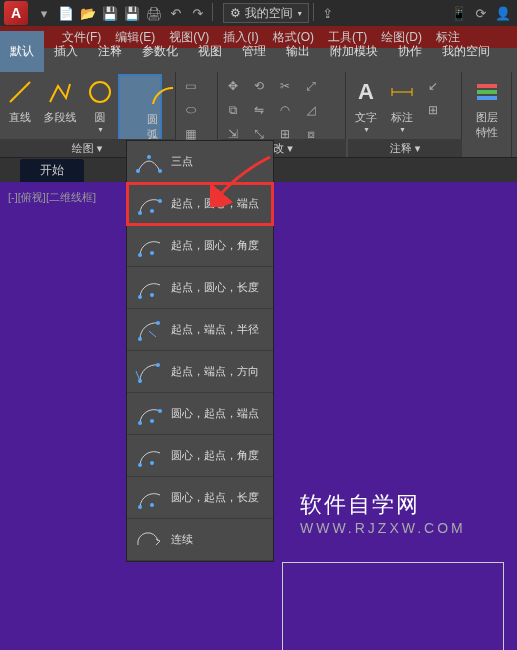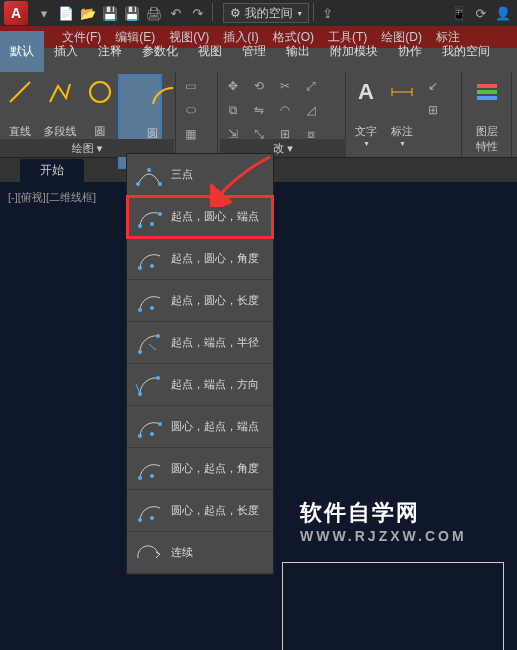--- a/index.html
+++ b/index.html
@@ -92,21 +92,21 @@
       width: 36px;
       text-align: center;
       padding: 2px;
       cursor: pointer;
     }
     .big-tool-icon {
       width: 32px; height: 32px;
       margin: 0 auto;
       display: flex; align-items: center; justify-content: center;
     }
-    .big-tool-label { font-size: 11px; margin-top: 16px; text-align: center; }
+    .big-tool-label { font-size: 11px; margin-top: 2px; text-align: center; }
     .small-tool {
       width: 26px; height: 24px;
       display: flex; align-items: center; justify-content: center;
       cursor: pointer;
       color: #aaa;
     }
     .arc-tool-highlight {
       border: 2px solid #3a7abd;
       background: #5a7a9a;
       padding-left: 27px;
@@ -139,33 +139,33 @@
     .doc-tab-add {
       width: 18px; height: 18px;
       background: #555;
       border-radius: 3px;
       display: flex; align-items: center; justify-content: center;
       cursor: pointer;
       margin-left: 100px;
     }
     .viewport {
       position: relative;
-      background: #0f172a;
+      background: #4c1d95;
       height: 468px;
     }
     .viewport-label {
       position: absolute;
       top: 8px; left: 8px;
       color: #999;
       font-size: 11px;
     }
     .arc-dropdown {
       position: absolute;
       left: 126px;
-      top: 153px;
+      top: 140px;
       width: 148px;
       background: #4a4a4a;
       border: 1px solid #222;
       z-index: 10;
     }
     .arc-item {
       height: 42px;
       display: flex;
       align-items: center;
       padding: 2px 6px;
@@ -174,23 +174,23 @@
       border-bottom: 1px solid #3a3a3a;
     }
     .arc-item.highlighted { outline: 3px solid #e33; outline-offset: -2px; }
     .arc-icon {
       width: 32px; height: 32px;
       display: flex; align-items: center; justify-content: center;
     }
     .arc-label { font-size: 11px; color: #ddd; }
     .watermark {
       position: absolute;
-      top: 316px; left: 300px;
+      top: 308px; left: 300px;
       color: #fff;
-      font-weight: bold;
+      font-weight: normal;
     }
     .watermark-main { font-size: 22px; letter-spacing: 2px; }
     .watermark-sub { font-size: 14px; letter-spacing: 3px; color: #aaa; }
     .canvas-rect {
       position: absolute;
       top: 380px; left: 282px;
       width: 222px; height: 120px;
       border: 1px solid #ccc;
     }
     .red-arrow {
@@ -357,20 +357,21 @@
             </svg>
         </div>
         <div class="big-tool-label">标注</div>
         <div class="chevron">▾</div>
       </div>
       <div style="width:36px">
         <div class="small-tool">↙</div>
         <div class="small-tool">⊞</div>
       </div>
     </div>
+    <div class="panel-footer-2" style="width:114px">注释 ▾</div>
   </div>
 
   <div class="panel-group" style="width:50px">
     <div class="big-tool" style="width:46px">
       <div class="big-tool-icon">
         <svg width="28" height="28">
             <rect x="4" y="6" width="20" height="4" fill="#e55"></rect>
             <rect x="4" y="12" width="20" height="4" fill="#5b5"></rect>
             <rect x="4" y="18" width="20" height="4" fill="#59e"></rect>
           </svg>

